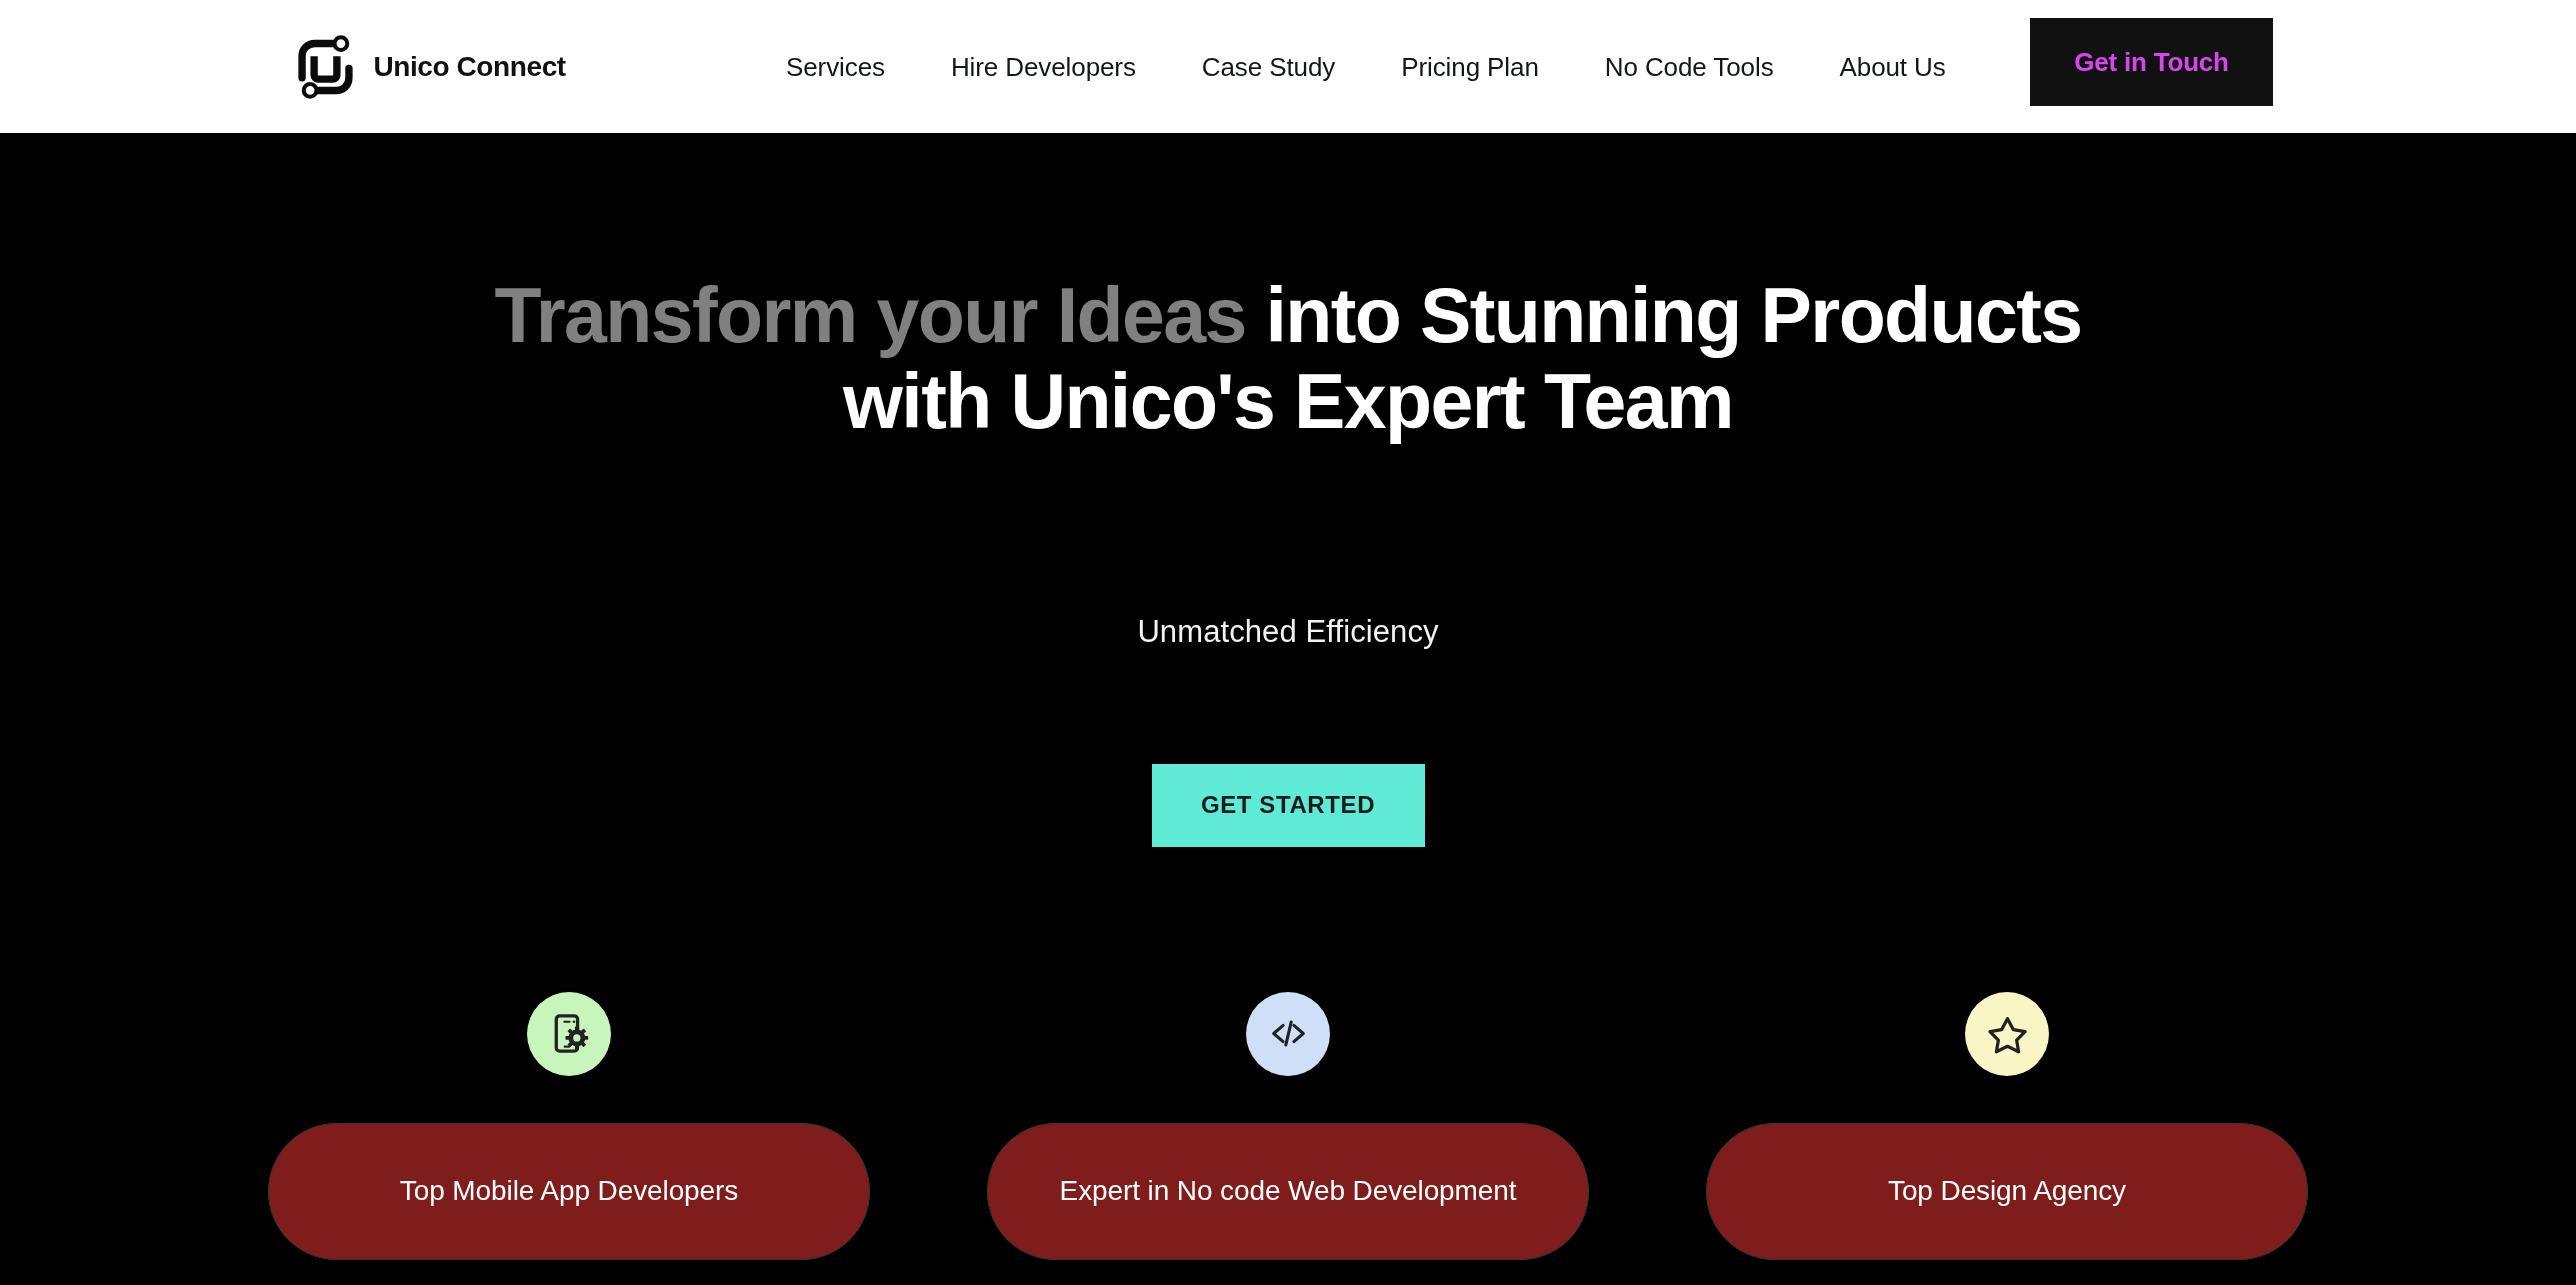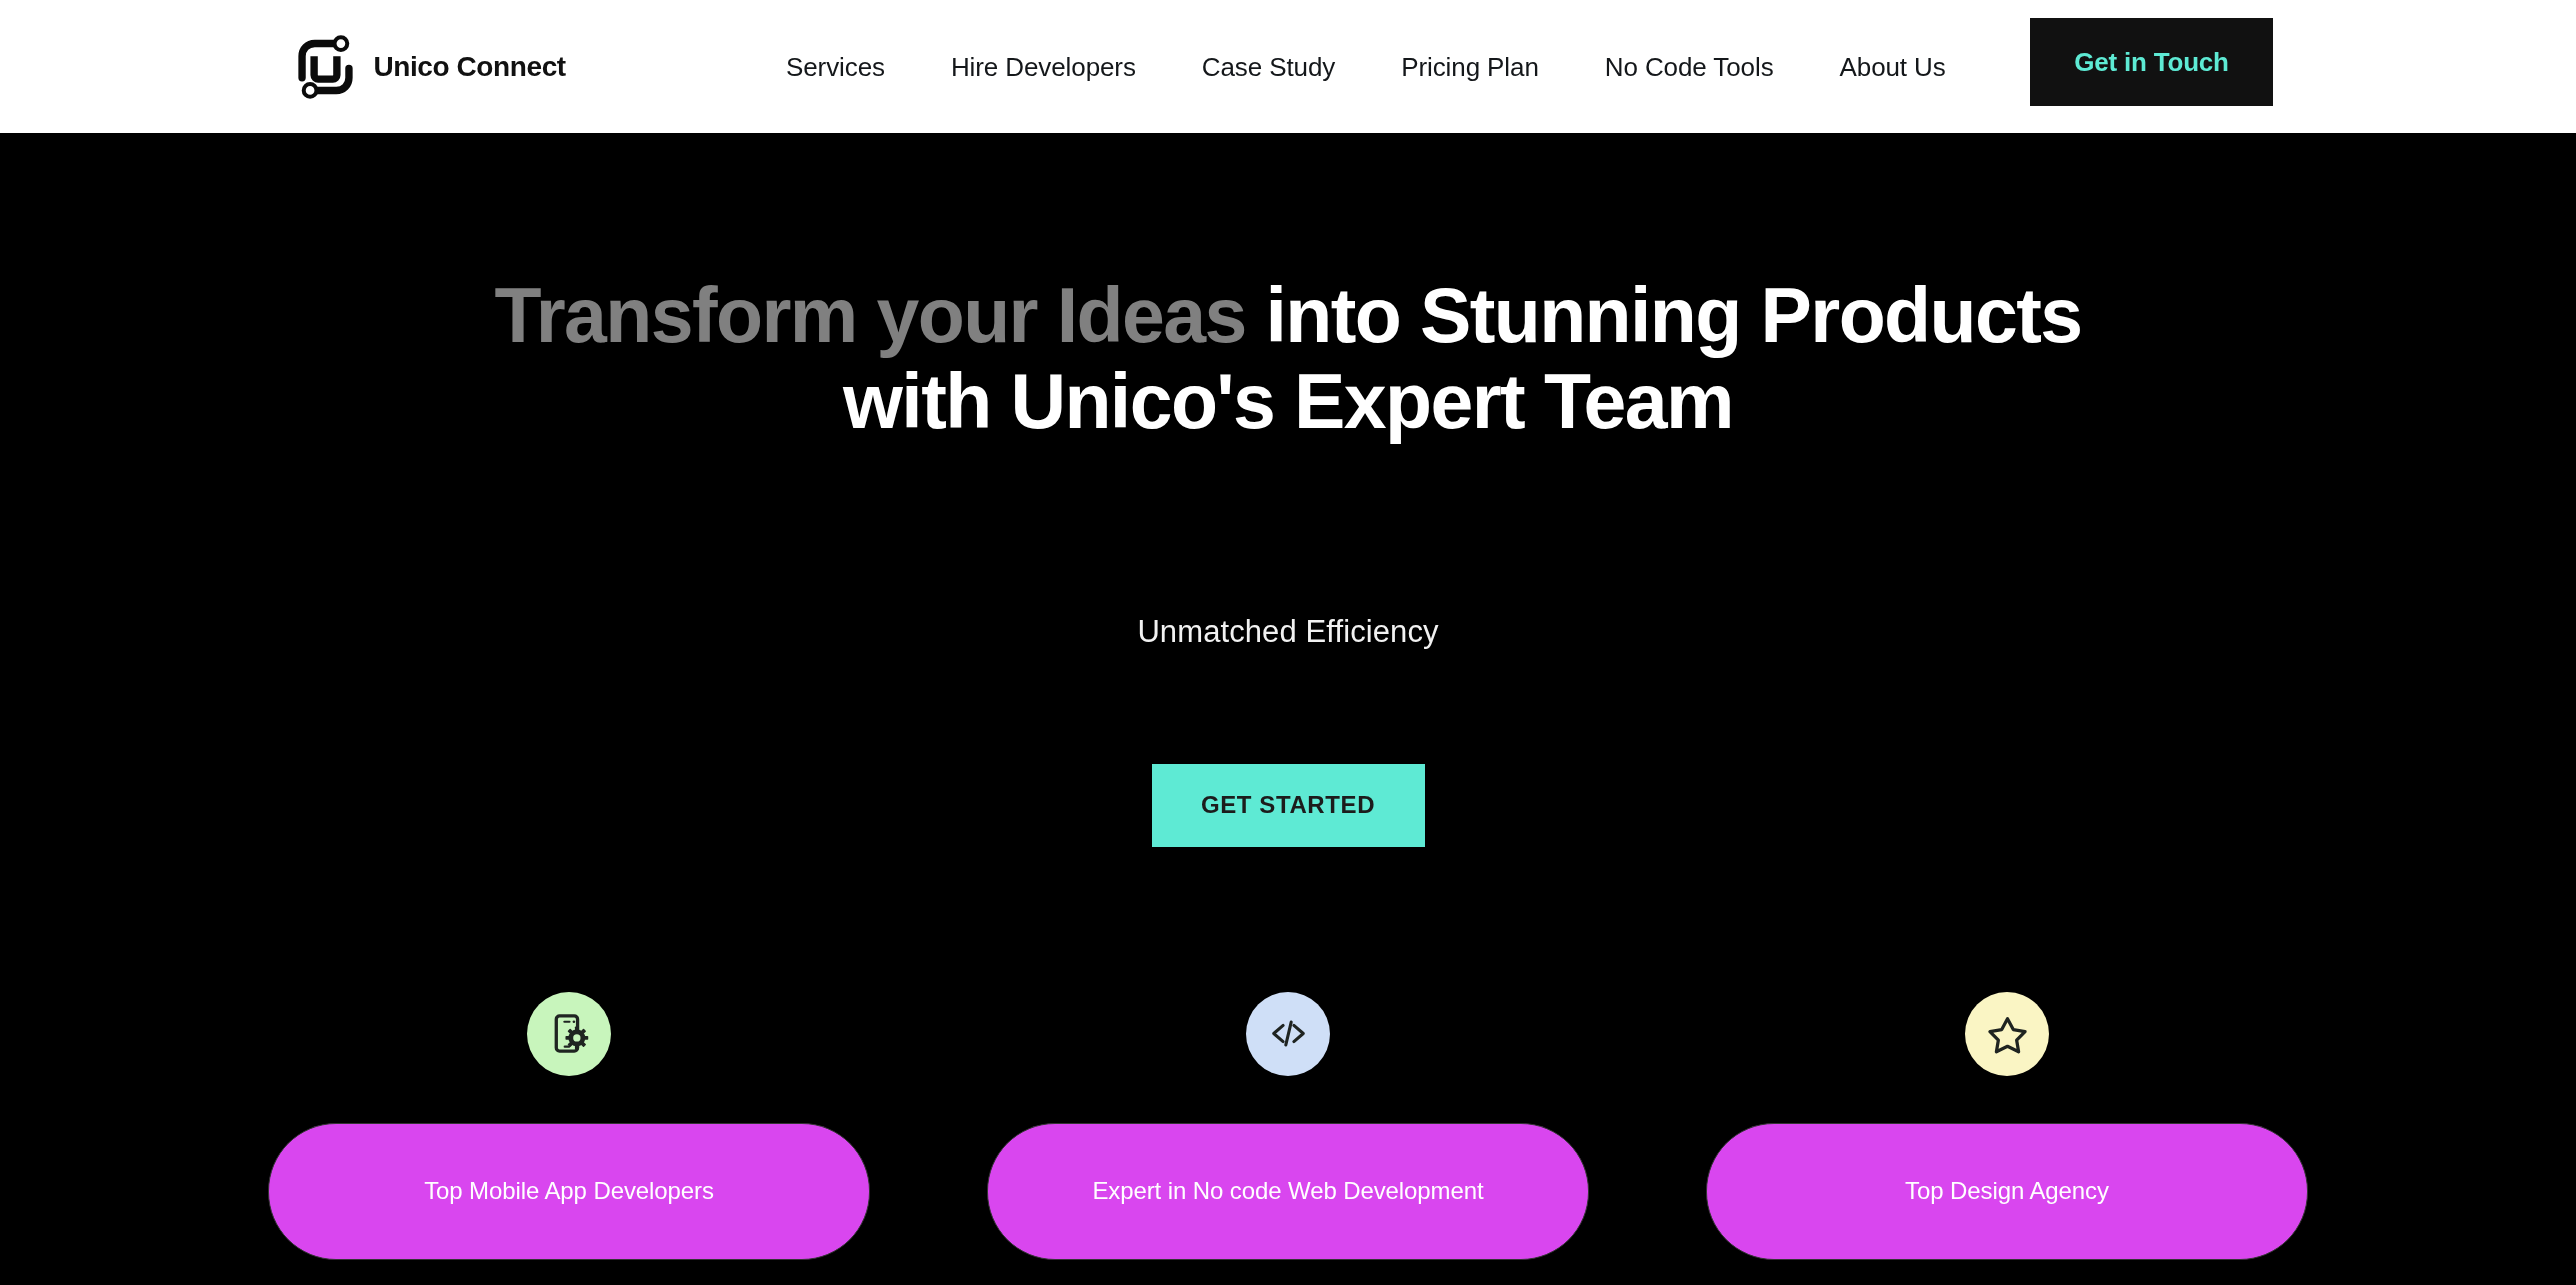--- a/index.html
+++ b/index.html
@@ -38,21 +38,21 @@
   #primary-nav .nav-link{
     font-size:26px; font-weight:500; color:#14171a;
     white-space:nowrap; cursor:pointer;
     text-decoration:none; letter-spacing:-0.1px;
     padding:0 33px;
   }
 
   #get-in-touch{
     position:absolute; left:2030px; top:18px;
     width:243px; height:88px;
-    background:#111111; color:#5eead4;
+    background:#111111; color:#d946ef;
     border:none; cursor:pointer;
     font-family:"Liberation Sans", sans-serif;
     font-size:26px; font-weight:700; letter-spacing:-0.2px;
     display:flex; align-items:center; justify-content:center;
   }
 
   
   #hero{
     position:absolute; left:0; top:133px;
     width:2576px; height:1152px;
@@ -96,24 +96,24 @@
   }
   .badge-icon-circle{
     width:84px; height:84px; border-radius:50%;
     display:flex; align-items:center; justify-content:center;
     flex:0 0 auto;
   }
   .badge-pill{
     margin-top:47px;
     width:100%; height:137px;
     border:1.8px solid #343434; border-radius:68px;
-    background:#d946ef; color:#ffffff;
+    background:#7f1d1d; color:#ffffff;
     cursor:pointer;
     font-family:"Liberation Sans", sans-serif;
-    font-size:24px; font-weight:400; letter-spacing:-0.1px;
+    font-size:28px; font-weight:400; letter-spacing:-0.1px;
     display:flex; align-items:center; justify-content:center;
     white-space:nowrap;
   }
 </style>
 </head>
 <body>
 
 <header id="site-header">
 
   <div id="brand">

